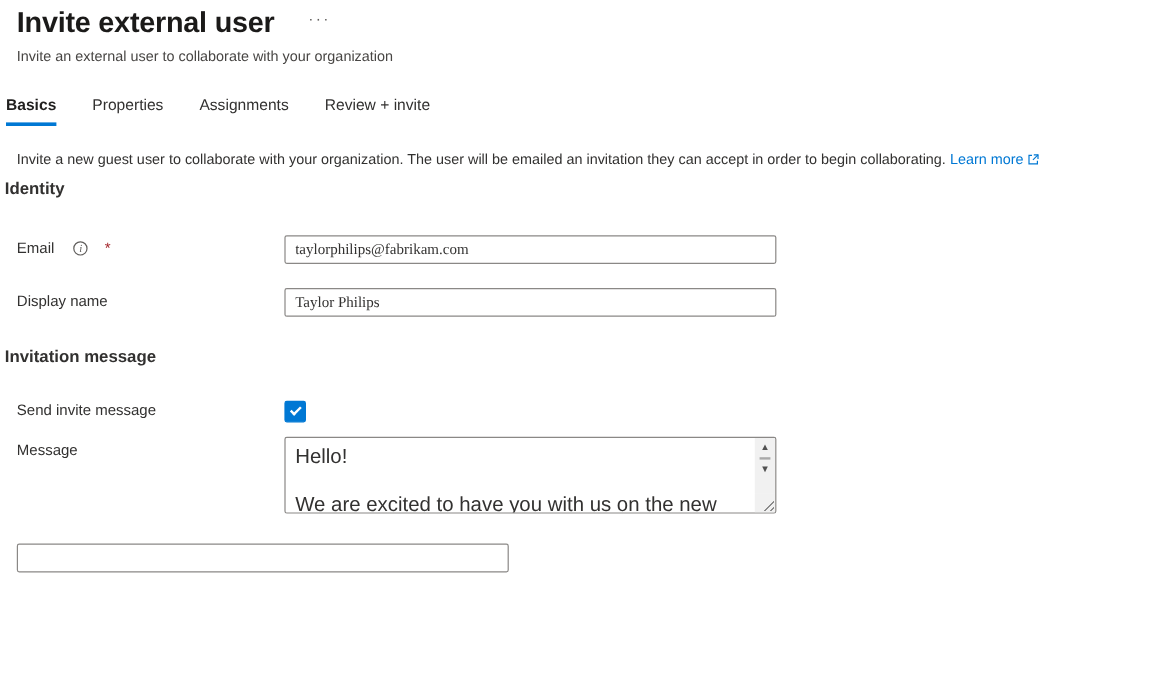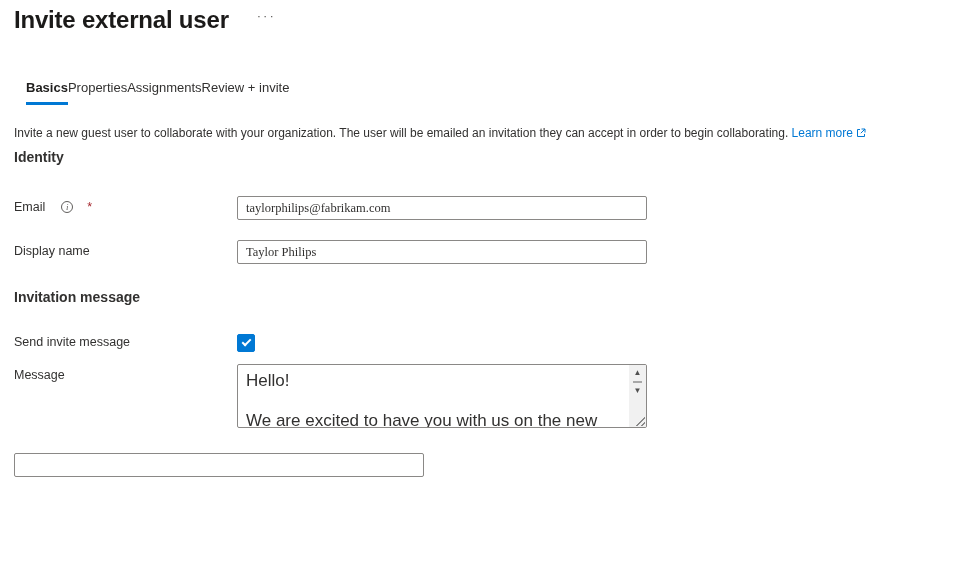--- a/index.html
+++ b/index.html
@@ -7,32 +7,32 @@
   body { font-family: "Liberation Sans", "DejaVu Sans", sans-serif; color: #323130; position: relative; }
   .page { position: relative; width: 963px; height: 570px; }
 
   
   .title-row { position: absolute; left: 14px; top: 6px; display: flex; }
   .page-title { font-size: 24px; font-weight: 700; color: #1b1a19; letter-spacing: -0.2px; }
   .more-options { color: #605e5c; font-size: 13px; letter-spacing: 2px; margin-left: 28px; margin-top: 2px; cursor: pointer; }
   .subtitle { position: absolute; left: 14px; top: 40px; font-size: 12px; color: #484644; }
 
   
-  .tabs { position: absolute; left: 26px; top: 80px; display: flex; }
+  .tabs { position: absolute; left: 5px; top: 80px; display: flex; gap: 30px; }
   .tab { font-size: 13px; color: #323130; padding-bottom: 10px; cursor: pointer; position: relative; }
   .tab.active { font-weight: 700; color: #201f1e; }
   .tab.active::after { content: ""; position: absolute; left: 0; right: 0; bottom: 0; height: 3px; background: #0078d4; }
 
   
   .intro { position: absolute; left: 14px; top: 126px; width: 940px; font-size: 12px; color: #323130; white-space: nowrap; }
   .link { color: #0078d4; text-decoration: none; cursor: pointer; }
   .ext-icon { display: inline-block; vertical-align: -1px; margin-left: 3px; }
 
   
-  .section-heading { position: absolute; left: 14px; font-size: 14px; font-weight: 700; color: #323130; }
+  .section-heading { position: absolute; left: 4px; font-size: 14px; font-weight: 700; color: #323130; }
   .heading-identity { top: 149px; }
   .heading-invitation { top: 289px; }
 
   
   .form-row { position: absolute; left: 14px; display: flex; align-items: flex-start; }
   .field-label { width: 223px; font-size: 12.5px; color: #323130; padding-top: 4px; display: flex; align-items: center; gap: 16px; }
   .row-email { top: 196px; }
   .row-display { top: 240px; }
   .row-send { top: 331px; }
   .row-message { top: 350px; margin-top: 14px; }
@@ -57,20 +57,21 @@
 </style>
 </head>
 <body>
 
 <div class="page">
 
   <div class="title-row">
     <h1 class="page-title">Invite external user</h1>
     <span class="more-options">···</span>
   </div>
+  <div class="subtitle">Invite an external user to collaborate with your organization</div>
 
   <div class="tabs">
     <div class="tab active">Basics</div>
     <div class="tab">Properties</div>
     <div class="tab">Assignments</div>
     <div class="tab">Review + invite</div>
   </div>
 
   <div class="intro">
     <span>Invite a new guest user to collaborate with your organization. The user will be emailed an invitation they can accept in order to begin collaborating. </span><a class="link">Learn more</a><span class="ext-icon"><svg width="10" height="10" viewBox="0 0 10 10">

